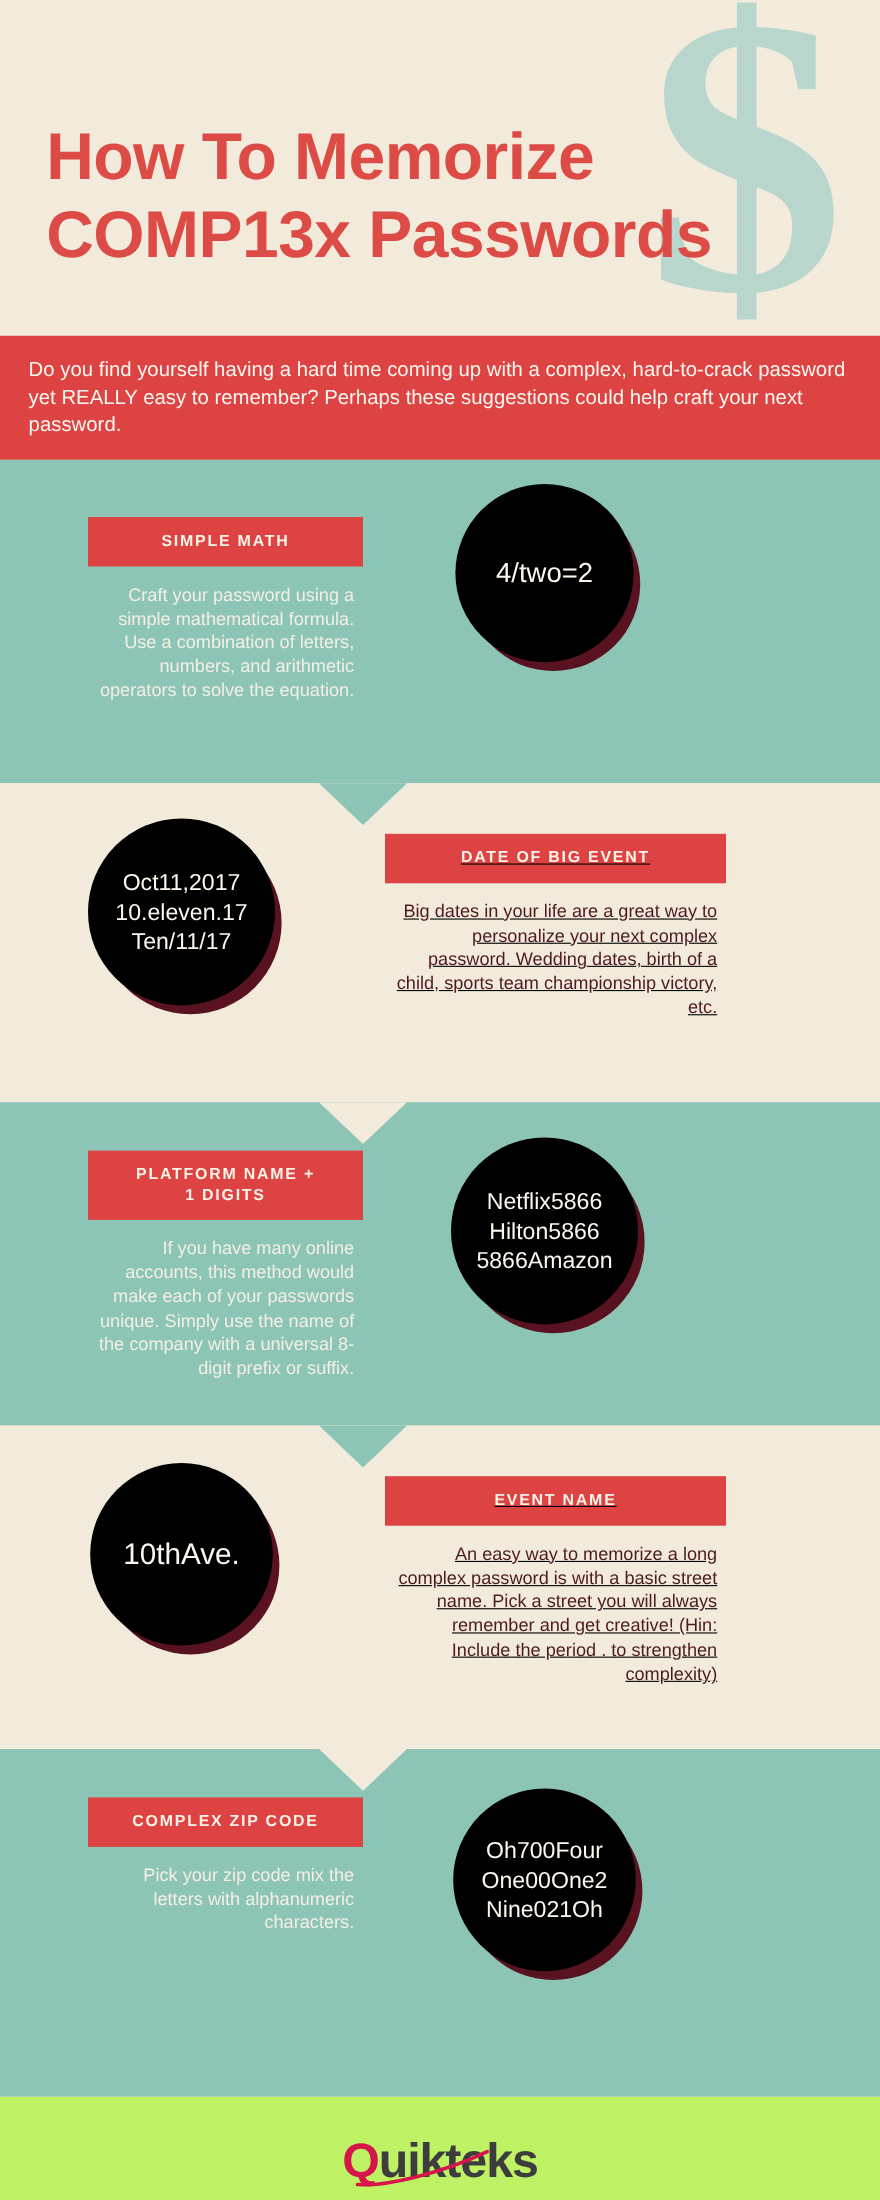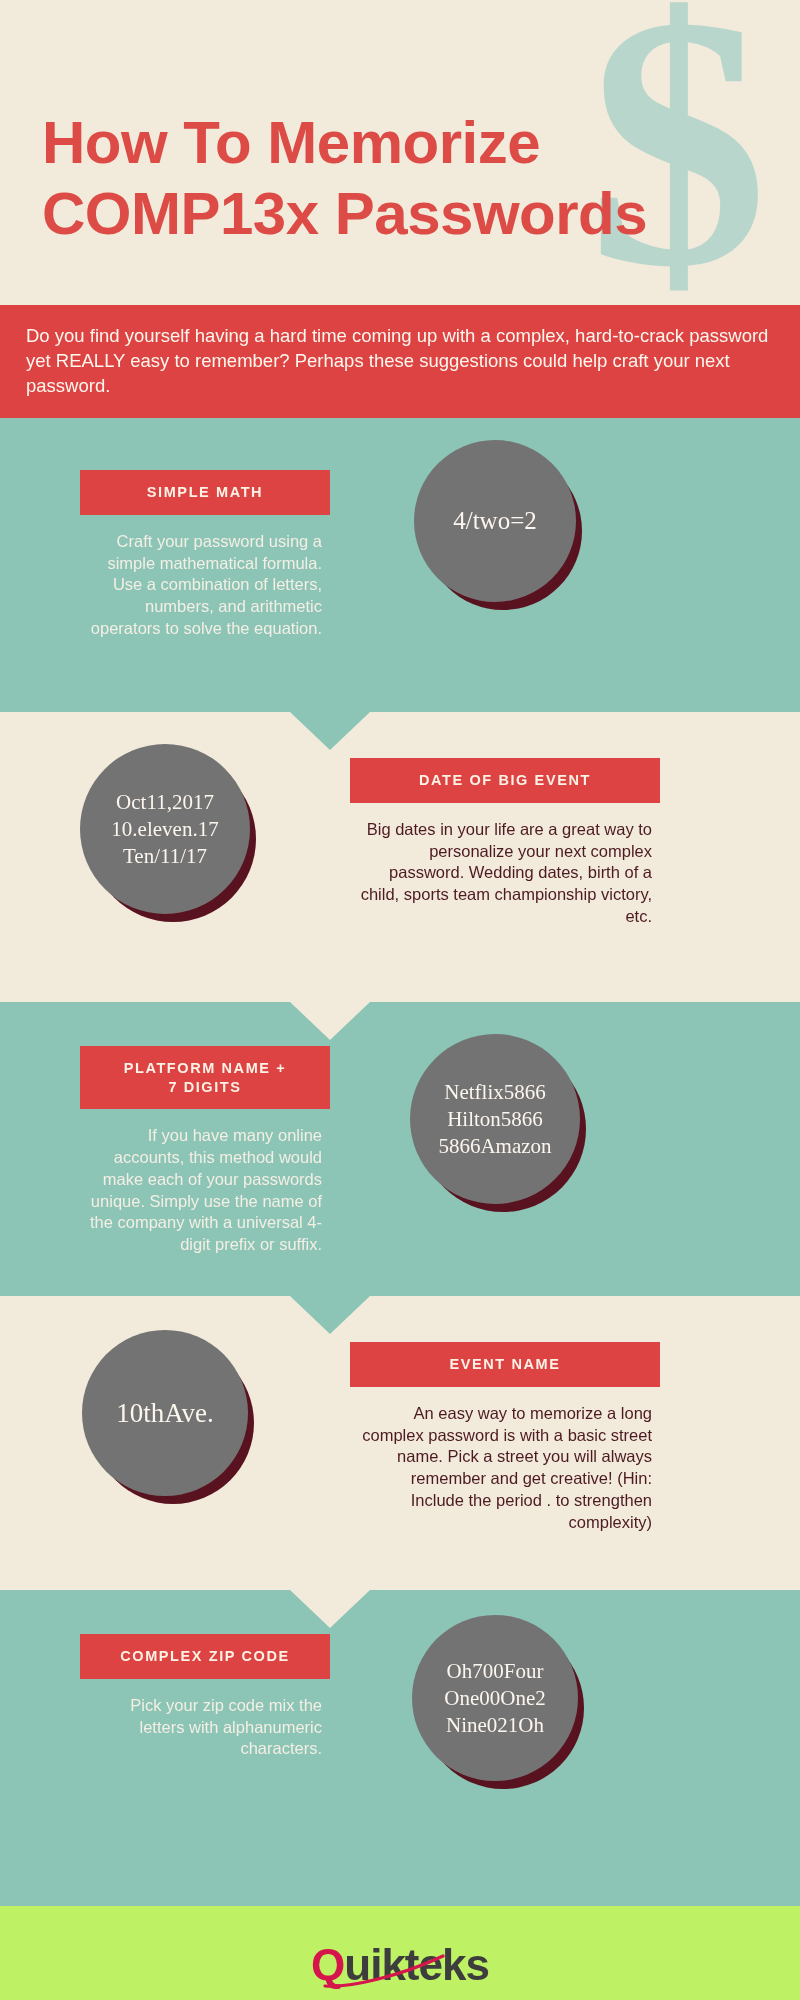--- a/index.html
+++ b/index.html
@@ -88,21 +88,21 @@
   }
   .section.teal > .chevron{border-top:38px solid #8cc4b6;}
   .section.cream > .chevron{border-top:38px solid #f2ebdb;}
 
   
   .txtcol{
     width:330px;
     box-sizing:border-box;
   }
   .txtcol.left{padding-left:80px;}
-  .txtcol.right{padding-left:20px;}
+  .txtcol.right{padding-left:20px;text-decoration:underline;}
 
   .label{
     display:block;
     background:#dd4343;
     color:#fdf2e6;
     font-size:14.5px;
     font-weight:bold;
     letter-spacing:1.6px;
     text-align:center;
     padding:13px 6px;
@@ -123,32 +123,31 @@
   
   .circle-wrap{
     position:relative;
     width:330px;
     display:flex;
     justify-content:center;
   }
   .circle{
     position:relative;
     border-radius:50%;
-    background:#737373;
+    background:#000000;
     color:#fdf6ee;
     display:flex;
     align-items:center;
     justify-content:center;
     text-align:center;
     line-height:1.3;
     white-space:pre-line;
     box-shadow:8px 10px 0 -2px #59121f;
     z-index:3;
     box-sizing:border-box;
-    font-family:Liberation Serif, serif;
   }
 
   
   .footer{
     background:#bef264;
     height:118px;
     display:flex;
     align-items:center;
     justify-content:center;
   }
@@ -206,22 +205,22 @@
         <div class="body-txt">Big dates in your life are a great way to personalize your next complex password. Wedding dates, birth of a child, sports team championship victory, etc.</div>
       </div>
     </div>
     <div class="chevron"></div>
   </div>
 
   <div class="section teal" style="height:294px;">
     <div class="sec-inner">
       <div class="txtcol left" style="padding-top:44px;">
         <div class="label">PLATFORM NAME +
-7 DIGITS</div>
-        <div class="body-txt">If you have many online accounts, this method would make each of your passwords unique. Simply use the name of the company with a universal 4-digit prefix or suffix.</div>
+1 DIGITS</div>
+        <div class="body-txt">If you have many online accounts, this method would make each of your passwords unique. Simply use the name of the company with a universal 8-digit prefix or suffix.</div>
       </div>
       <div class="circle-wrap" style="padding-top:32px;align-items:center;">
         <div class="circle" style="width:170px;height:170px;font-size:21px;">Netflix5866
 Hilton5866
 5866Amazon</div>
       </div>
     </div>
     <div class="chevron"></div>
   </div>
 
@@ -237,21 +236,21 @@
     </div>
     <div class="chevron"></div>
   </div>
 
   <div class="section teal" style="height:316px;">
     <div class="sec-inner">
       <div class="txtcol left" style="padding-top:44px;">
         <div class="label">COMPLEX ZIP CODE</div>
         <div class="body-txt">Pick your zip code mix the letters with alphanumeric characters.</div>
       </div>
-      <div class="circle-wrap" style="padding-top:25px;">
+      <div class="circle-wrap" style="padding-top:36px;">
         <div class="circle" style="width:166px;height:166px;font-size:21px;">Oh700Four
 One00One2
 Nine021Oh</div>
       </div>
     </div>
   </div>
 
   <div class="footer">
     <div class="logo">
       <svg class="swoosh" viewBox="0 0 126 34">

